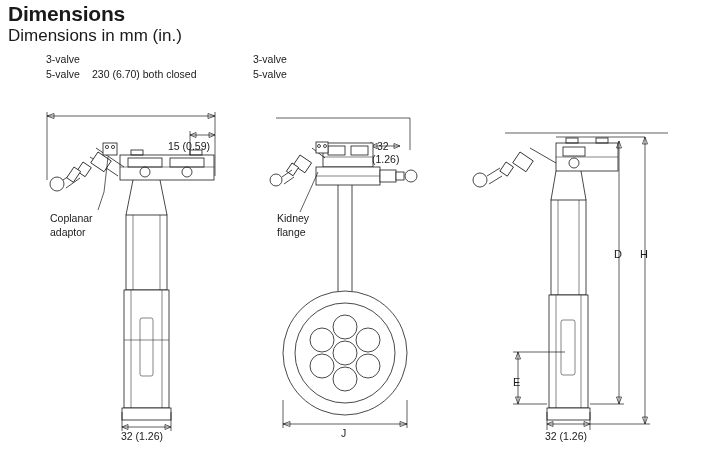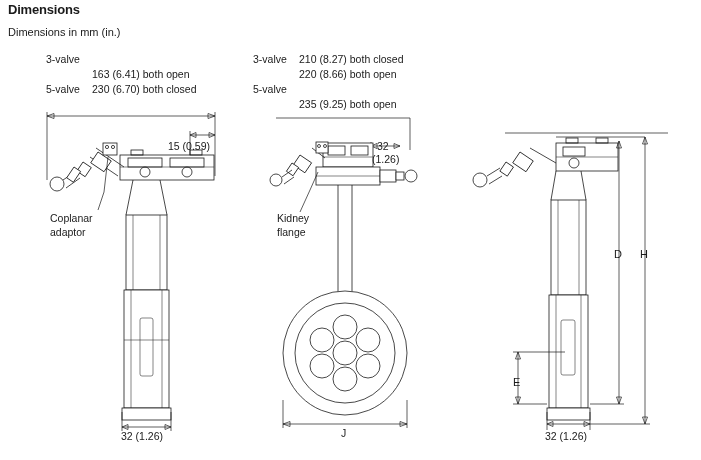--- a/index.html
+++ b/index.html
@@ -13,29 +13,29 @@
     position: relative;
     font-family: "Liberation Sans", sans-serif;
     color: #1a1a1a;
     overflow: hidden;
   }
 
   .title {
     position: absolute;
     left: 8px;
     top: 2px;
-    font-size: 13px;
+    font-size: 21px;
     font-weight: bold;
     letter-spacing: -0.2px;
   }
   .subtitle {
     position: absolute;
     left: 8px;
     top: 26px;
-    font-size: 11px;
+    font-size: 17px;
   }
 
   
   .spec-block {
     position: absolute;
     font-size: 10.5px;
     line-height: 15px;
     white-space: nowrap;
   }
   .spec-row {
@@ -78,37 +78,33 @@
 </head>
 <body>
 
 <div class="title">Dimensions</div>
 <div class="subtitle">Dimensions in mm (in.)</div>
 
 <div class="spec-block" style="left:46px; top:52px;">
   <div class="spec-row">
     <div class="spec-label">3-valve</div>
   </div>
-  <div class="spec-indent">163 (6.41) both open</div>
   <div class="spec-row">
     <div class="spec-label">5-valve</div>
     <div class="spec-val">230 (6.70) both closed</div>
   </div>
 </div>
 
 <div class="spec-block" style="left:253px; top:52px;">
   <div class="spec-row">
     <div class="spec-label">3-valve</div>
-    <div class="spec-val">210 (8.27) both closed</div>
-  </div>
-  <div class="spec-indent">220 (8.66) both open</div>
+  </div>
   <div class="spec-row">
     <div class="spec-label">5-valve</div>
   </div>
-  <div class="spec-indent">235 (9.25) both open</div>
 </div>
 
 <svg class="canvas" viewBox="0 0 701 460">
 
   <g>
 
     <line class="dim" x1="47" y1="116" x2="215" y2="116"></line>
     <line class="dim" x1="47" y1="112" x2="47" y2="180"></line>
     <line class="dim" x1="215" y1="112" x2="215" y2="176"></line>
     <path class="dim" d="M47 116 l7 -2.5 v5 z" fill="#1a1a1a"></path>

